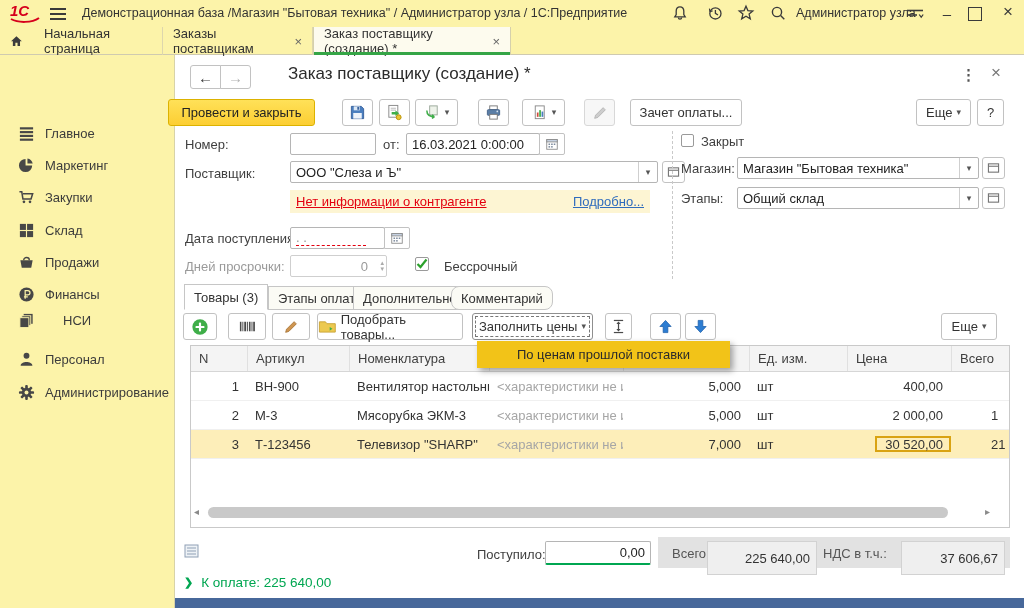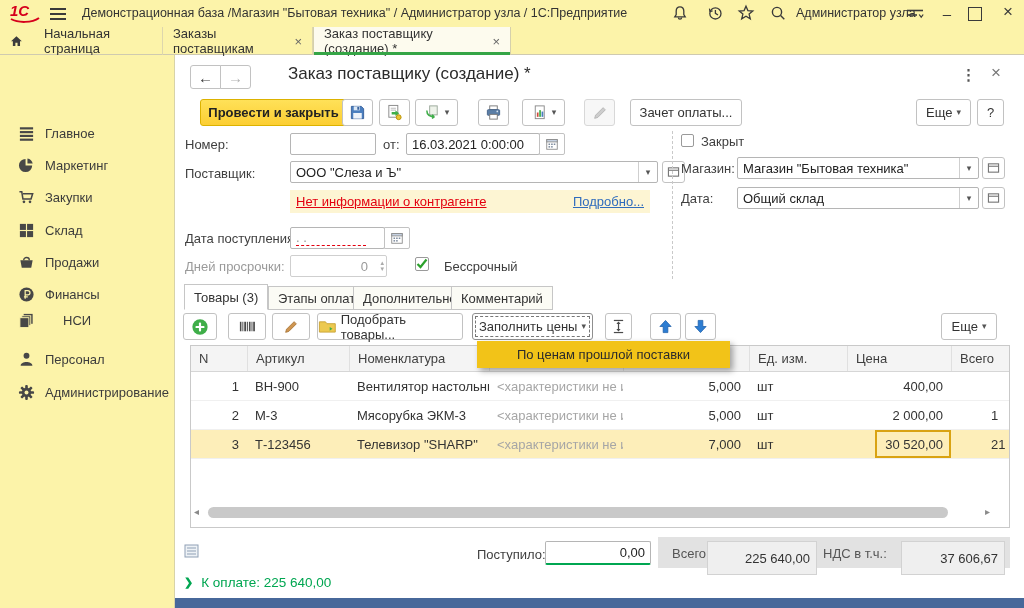--- a/index.html
+++ b/index.html
@@ -38,21 +38,21 @@
   .grid-cols{display:grid;grid-template-columns:56px 102px 140px 134px 126px 98px 104px 60px;align-items:center;}
   .thead{height:25px;background:#f4f4f4;border-bottom:1px solid #d6d6d6;color:#3f3f3f;}
   .thead .cell{border-left:1px solid #e0e0e0;height:25px;display:flex;align-items:center;}
   .thead .cell:first-child{border-left:none;}
   .trow{height:28px;border-bottom:1px solid #f0f0f0;background:#fff;}
   .trow.hl{background:#fdeeb9;}
   .cell{padding:0 8px;white-space:nowrap;overflow:hidden;box-sizing:border-box;font-size:13px;}
   .num,.qty,.price{text-align:right;}
   .char{color:#a6a6a6;}
   .total{padding-left:40px;}
-  .selcell{box-shadow:inset 0 0 0 2px #d9a312;height:28px;display:flex;align-items:center;justify-content:flex-end;margin-left:28px;}
+  .selcell{box-shadow:inset 0 0 0 2px #d9a312;height:16px;display:flex;align-items:center;justify-content:flex-end;margin-left:28px;}
   .menu-pop{position:absolute;background:#f2c318;color:#2b2b2b;display:flex;align-items:center;justify-content:center;
             box-shadow:3px 3px 6px rgba(0,0,0,.35);z-index:30;font-size:13px;}
   .scroll-thumb{position:absolute;background:#c9c9c9;border-radius:6px;}
   .valbox{position:absolute;background:#efefef;border:1px solid #d2d2d2;display:flex;align-items:center;
           justify-content:flex-end;padding:16px 6px;box-sizing:border-box;color:#333;}
   .dash-sep{position:absolute;border-left:1px dashed #c9c9c9;width:0;}
   .winbtn{position:absolute;display:flex;align-items:center;justify-content:center;color:#3a3a3a;}
 </style>
 </head>
 <body>
@@ -209,21 +209,21 @@
   <div class="btn" style="left:190px;top:65px;width:31px;height:24px;border-radius:3px 0 0 3px;">
       <span style="color:#3a3a3a;font-size:15px;">←</span>
     </div>
   <div class="btn" style="left:220px;top:65px;width:31px;height:24px;border-radius:0 3px 3px 0;">
       <span style="color:#b3b3b3;font-size:15px;">→</span>
     </div>
   <div class="abs" style="left:288px;top:64px;font-size:17px;color:#2b2b2b;white-space:nowrap;">Заказ поставщику (создание) *</div>
   <div class="abs" style="left:961px;top:66px;font-size:15px;color:#555;font-weight:bold;">⋮</div>
   <div class="abs" style="left:991px;top:63px;font-size:17px;color:#777;">×</div>
 
-  <div class="btn" style="left:200px;top:99px;width:147px;height:27px;background:linear-gradient(#ffe158,#fcce33);border:1px solid #dcb200;font-weight:bold;color:#222;">
+  <div class="btn" style="left:168px;top:99px;width:147px;height:27px;background:linear-gradient(#ffe158,#fcce33);border:1px solid #dcb200;font-weight:normal;color:#222;">
       <span>Провести и закрыть</span>
     </div>
   <div class="btn" style="left:342px;top:99px;width:31px;height:27px;">
     <svg width="17" height="17" viewBox="0 0 18 18">
         <path d="M2.5 2.5 H13 L15.5 5 V15.5 H2.5 Z" fill="#4a7ebf" stroke="#39629c"></path>
         <rect x="5" y="2.5" width="6.5" height="4.2" fill="#dce8f5"></rect>
         <rect x="8.8" y="3.1" width="2" height="3" fill="#39629c"></rect>
         <rect x="4.5" y="9.5" width="9" height="6" fill="#eef3fa"></rect>
       </svg>
   </div>
@@ -362,21 +362,21 @@
         <span class="ddarrow">▾</span>
       </div>
   </div>
   <div class="btn" style="left:982px;top:157px;width:23px;height:22px;">
     <svg width="13" height="12" viewBox="0 0 14 13">
         <rect x="1.5" y="2" width="11" height="9" fill="none" stroke="#767676" stroke-width="1.2"></rect>
         <line x1="1.5" y1="4.6" x2="12.5" y2="4.6" stroke="#767676" stroke-width="1.2"></line>
       </svg>
   </div>
 
-  <div class="lbl" style="left:681px;top:191px;">Дата:</div>
+  <div class="lbl" style="left:681px;top:191px;">Этапы:</div>
   <div class="input" style="left:737px;top:187px;width:242px;height:22px;padding-right:22px;">
     <span>Общий склад</span>
     <div class="combo-arrow">
         <span class="ddarrow">▾</span>
       </div>
   </div>
   <div class="btn" style="left:982px;top:187px;width:23px;height:22px;">
     <svg width="13" height="12" viewBox="0 0 14 13">
         <rect x="1.5" y="2" width="11" height="9" fill="none" stroke="#767676" stroke-width="1.2"></rect>
         <line x1="1.5" y1="4.6" x2="12.5" y2="4.6" stroke="#767676" stroke-width="1.2"></line>
@@ -386,21 +386,21 @@
   <div class="abs" style="left:184px;top:284px;width:700px;height:26px;">
     <div class="ptab active" style="left:0;">
         <span>Товары (3)</span>
       </div>
     <div class="ptab" style="left:84px;top:2px;">
         <span>Этапы оплат</span>
       </div>
     <div class="ptab" style="left:169px;top:2px;">
         <span>Дополнительно</span>
       </div>
-    <div class="ptab" style="left:267px;top:2px;">
+    <div class="ptab" style="left:267px;top:2px;border-radius:8px;">
         <span>Комментарий</span>
       </div>
   </div>
 
   <div class="btn" style="left:183px;top:313px;width:34px;height:27px;">
     <svg width="18" height="18" viewBox="0 0 20 20">
         <circle cx="10" cy="10" r="8.5" fill="#3fae49"></circle>
         <rect x="8.8" y="5" width="2.4" height="10" rx="1" fill="#fff"></rect>
         <rect x="5" y="8.8" width="10" height="2.4" rx="1" fill="#fff"></rect>
       </svg>

